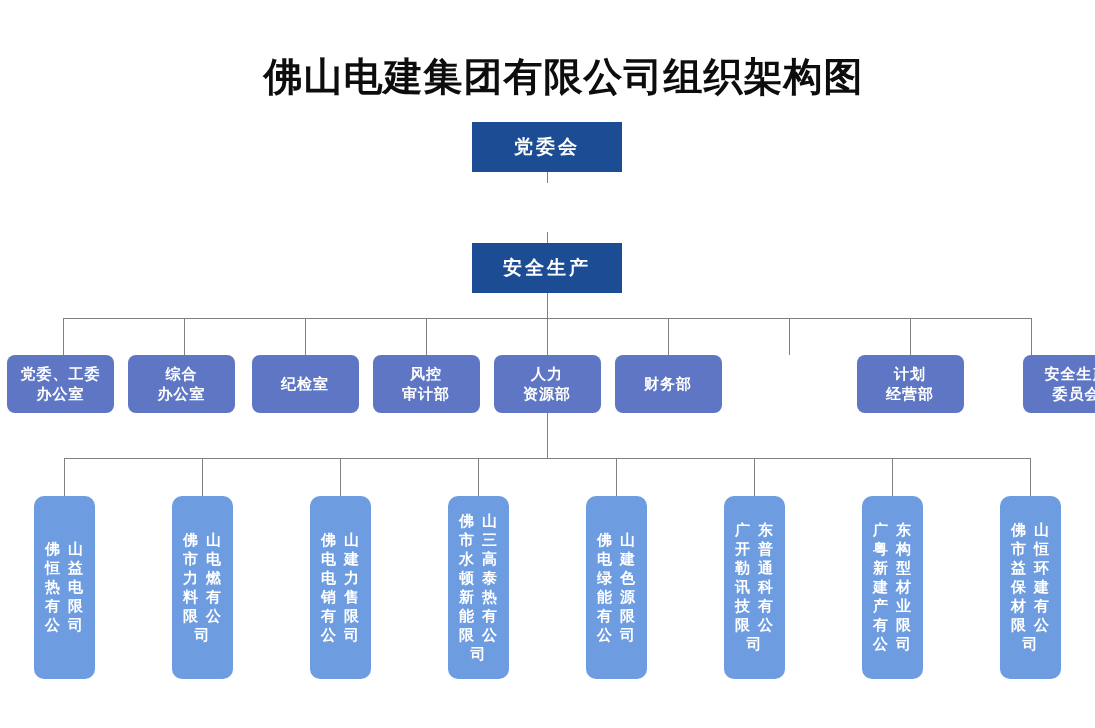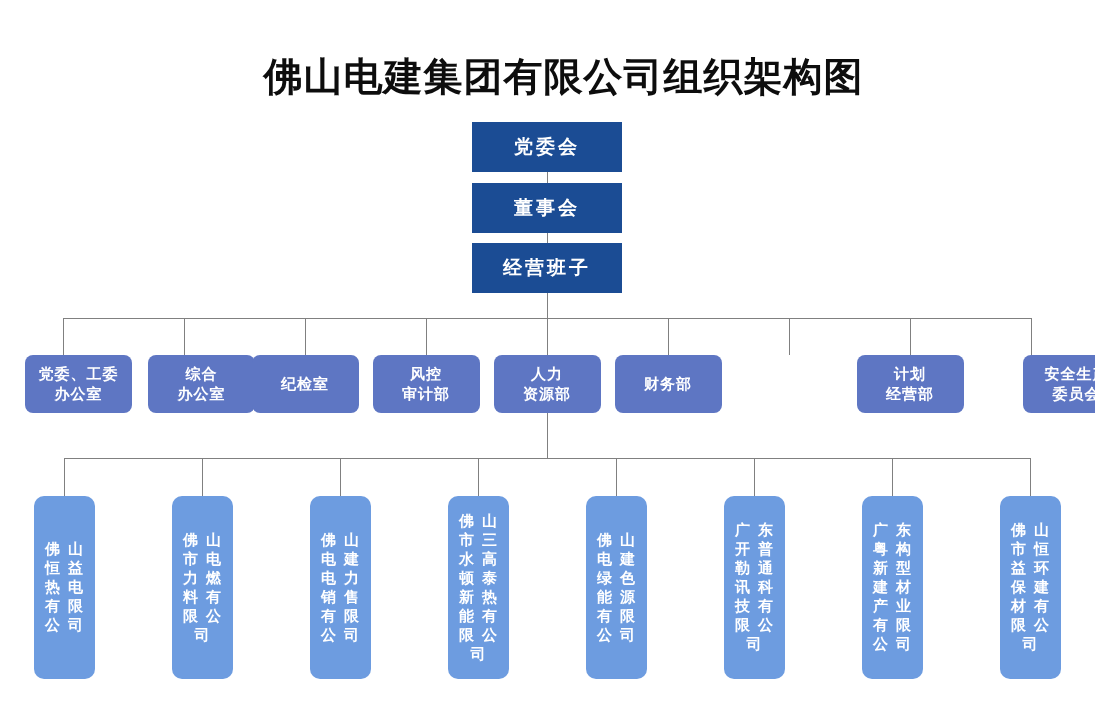--- a/index.html
+++ b/index.html
@@ -94,32 +94,29 @@
   <div class="vline" style="left:339.5px; top:458px; height:38px"></div>
   <div class="vline" style="left:477.5px; top:458px; height:38px"></div>
   <div class="vline" style="left:615.5px; top:458px; height:38px"></div>
   <div class="vline" style="left:753.5px; top:458px; height:38px"></div>
   <div class="vline" style="left:891.5px; top:458px; height:38px"></div>
   <div class="vline" style="left:1029.5px;top:458px; height:38px"></div>
 
   <div class="box top" style="top:122px">
     <span class="label">党委会</span>
   </div>
-  <div class="box top" style="top:183px">
-    <span class="label">董事会</span>
-  </div>
   <div class="box top" style="top:243px">
-    <span class="label">经营班子</span>
-  </div>
-
-  <div class="box dept" style="left:25px">
+    <span class="label">安全生产</span>
+  </div>
+
+  <div class="box dept" style="left:7px">
     <span class="label">党委、工委
 办公室</span>
   </div>
-  <div class="box dept" style="left:148px">
+  <div class="box dept" style="left:128px">
     <span class="label">综合
 办公室</span>
   </div>
   <div class="box dept" style="left:251.5px">
     <span class="label">纪检室</span>
   </div>
   <div class="box dept" style="left:372.5px">
     <span class="label">风控
 审计部</span>
   </div>

